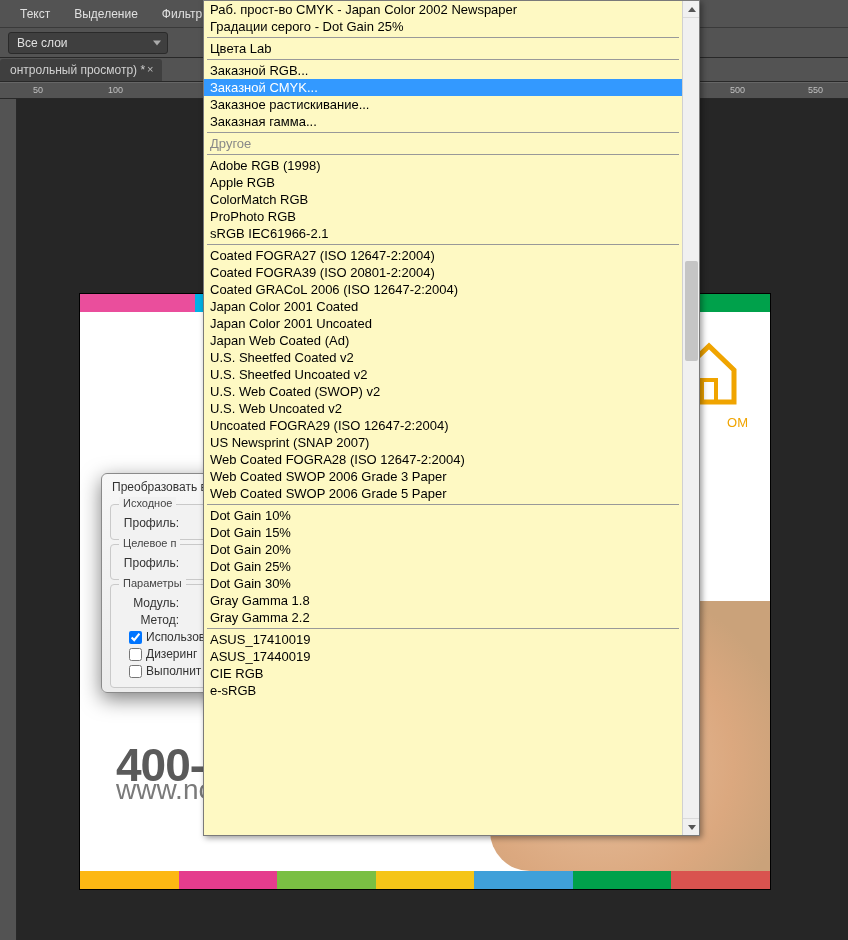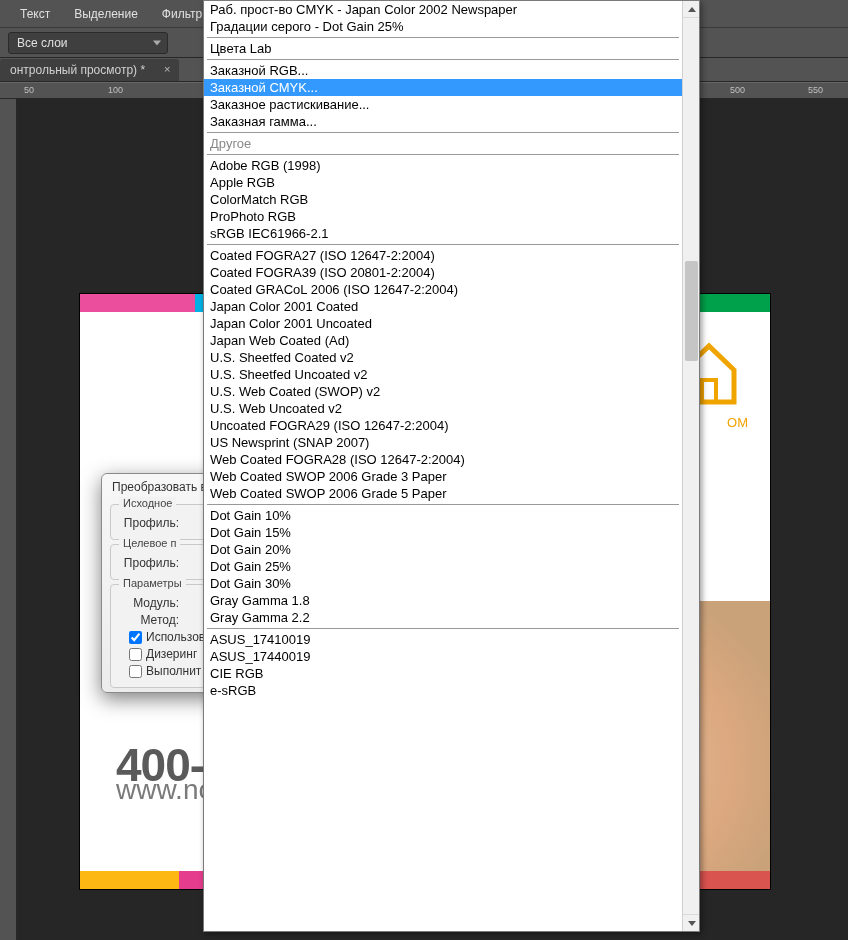--- a/index.html
+++ b/index.html
@@ -3,21 +3,21 @@
 <meta charset="utf-8">
 <style>
 *{margin:0;padding:0;box-sizing:border-box;font-family:Tahoma,Arial,sans-serif;font-size:12px;-webkit-font-smoothing:none}
 body{width:848px;height:940px;background:#535353;overflow:hidden;position:relative}
 .menubar{height:28px;background:#535353;display:flex;align-items:center;padding-left:8px;color:#e0e0e0;border-bottom:1px solid #3a3a3a}
 .menubar span{padding:4px 12px;cursor:default}
 .toolbar{height:30px;background:#535353;display:flex;align-items:center;padding-left:8px;border-bottom:1px solid #282828}
 .dropdown{background:#3f3f3f;border:1px solid #2a2a2a;color:#e0e0e0;padding:3px 24px 3px 8px;border-radius:3px;position:relative;min-width:160px;cursor:default}
 .dropdown:after{content:"";position:absolute;right:6px;top:50%;transform:translateY(-50%);border-left:4px solid transparent;border-right:4px solid transparent;border-top:5px solid #aaa}
 .tabbar{height:24px;background:#535353;display:flex;align-items:flex-end;padding-left:0;border-bottom:1px solid #282828}
-.tab{background:#3f3f3f;color:#d0d0d0;padding:4px 6px 4px 10px;border-top-left-radius:3px;border-top-right-radius:3px;display:flex;align-items:flex-start;gap:17px;font-size:11px}
+.tab{background:#3f3f3f;color:#d0d0d0;padding:4px 6px 4px 10px;border-top-left-radius:3px;border-top-right-radius:3px;display:flex;align-items:flex-start;gap:0;font-size:11px}
 .tab-close{font-family:Arial;font-size:11px;color:#bbb;padding:0 2px;cursor:default}
 .ruler-top{height:17px;background:#535353;border-top:1px solid #666;border-bottom:1px solid #282828;position:relative;color:#c0c0c0;font-size:9px;overflow:hidden}
 .ruler-top .lbl{position:absolute;top:2px;font-size:9px}
 .workarea{position:relative;height:841px;background:#262626}
 .ruler-left{position:absolute;left:0;top:0;width:17px;height:100%;background:#535353;border-right:1px solid #282828}
 .canvas{position:absolute;left:80px;top:195px;width:690px;height:595px;background:#fff;box-shadow:0 0 0 1px #000}
 .stripes{position:absolute;left:0;right:0;height:18px;display:flex}
 .stripes.top{top:0}
 .stripes.bot{bottom:0}
 .stripes span{flex:1}
@@ -30,21 +30,21 @@
 .dialog{position:absolute;left:101px;top:374px;width:520px;background:linear-gradient(#f7f7f7,#ececec);border:1px solid #8a8a8a;border-radius:6px;box-shadow:0 6px 20px rgba(0,0,0,0.5)}
 .dialog-title{padding:6px 10px;font-size:12px;color:#333}
 .group{border:1px solid #c9c9c9;border-radius:4px;margin:4px 8px;padding:8px 8px 6px 8px;position:relative;background:#f2f2f2}
 .group-label{position:absolute;top:-8px;left:8px;background:#f2f2f2;padding:0 4px;color:#444;font-size:11px}
 .row{display:flex;align-items:center;margin:3px 0}
 .row label{color:#333;font-size:12px;margin-right:6px;min-width:60px;text-align:right}
 .chk{display:flex;align-items:center;margin:3px 0 3px 10px;gap:4px}
 .chk input{width:13px;height:13px}
 .chk span{color:#333}
 
-.profile-menu{position:absolute;left:203px;top:0;width:497px;height:932px;background:#ffffff;border:1px solid #7a7a7a;box-shadow:2px 2px 6px rgba(0,0,0,0.4);z-index:99;overflow:hidden}
+.profile-menu{position:absolute;left:203px;top:0;width:497px;height:836px;background:#fef9c3;border:1px solid #7a7a7a;box-shadow:2px 2px 6px rgba(0,0,0,0.4);z-index:99;overflow:hidden}
 .profile-menu .scrollbar{position:absolute;right:0;top:0;width:17px;height:100%;background:#f0f0f0;border-left:1px solid #d0d0d0}
 .profile-menu .scrollbar .up,.profile-menu .scrollbar .down{position:absolute;left:0;width:17px;height:17px;background:#f0f0f0;display:flex;align-items:center;justify-content:center}
 .profile-menu .scrollbar .up{top:0;border-bottom:1px solid #dadada}
 .profile-menu .scrollbar .down{bottom:0;border-top:1px solid #dadada}
 .profile-menu .scrollbar .up:after{content:"";border-left:4px solid transparent;border-right:4px solid transparent;border-bottom:5px solid #555}
 .profile-menu .scrollbar .down:after{content:"";border-left:4px solid transparent;border-right:4px solid transparent;border-top:5px solid #555}
 .profile-menu .scrollbar .thumb{position:absolute;left:2px;top:260px;width:13px;height:100px;background:#c5c5c5;border-radius:2px}
 .profile-menu .inner{position:absolute;left:0;top:0;right:17px;bottom:0;overflow:hidden}
 .profile-menu .item{padding:1px 6px;color:#000;font-size:13px;cursor:default;white-space:nowrap}
 .profile-menu .item.highlighted{background:#3399ff;color:#fff}
@@ -65,21 +65,21 @@
 </div>
 
 <div class="tabbar">
   <div class="tab">
     <span>онтрольный просмотр) *</span>
     <span class="tab-close">×</span>
   </div>
 </div>
 
 <div class="ruler-top">
-  <span class="lbl" style="left:24px">50</span>
+  <span class="lbl" style="left:33px">50</span>
   <span class="lbl" style="left:108px">100</span>
   <span class="lbl" style="left:730px">500</span>
   <span class="lbl" style="left:808px">550</span>
 </div>
 
 <div class="workarea">
   <div class="ruler-left"></div>
 
   <div class="canvas">
     <div class="stripes top" id="stripeTop">

